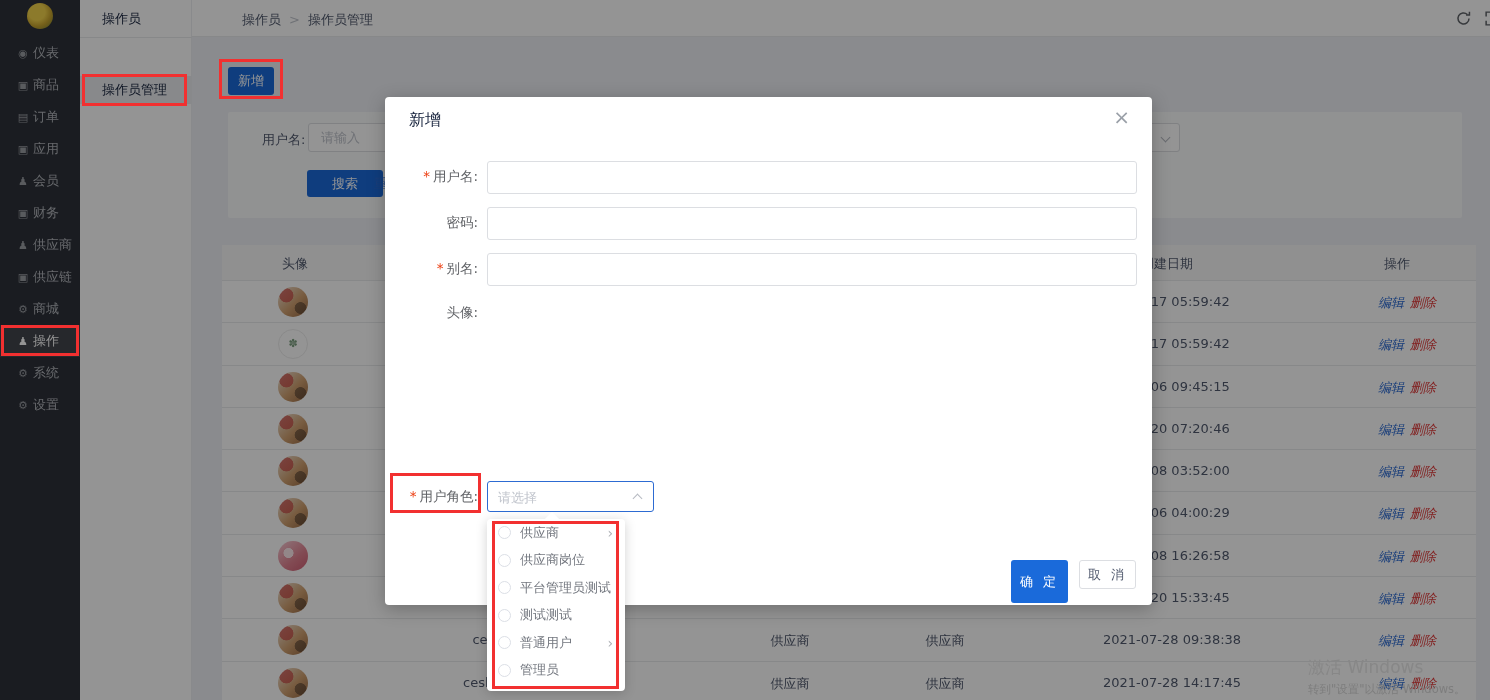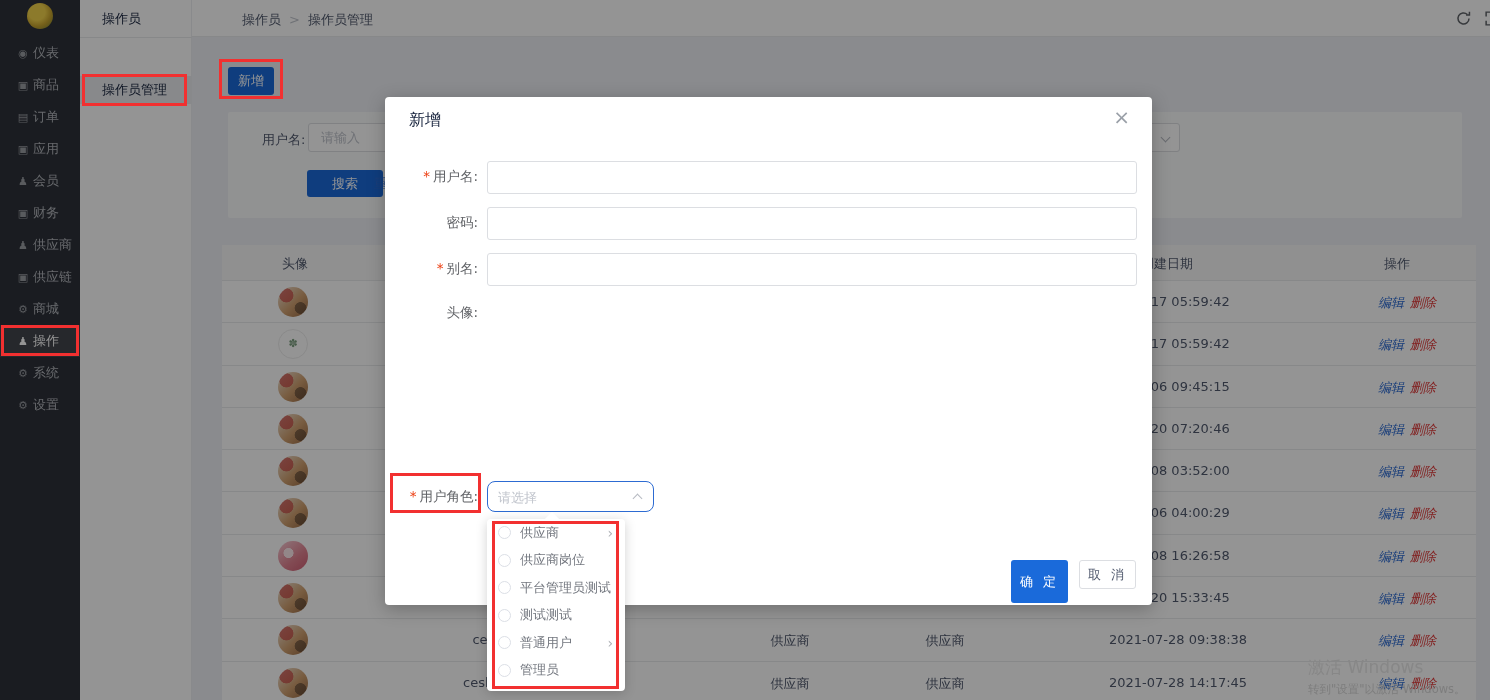--- a/index.html
+++ b/index.html
@@ -54,21 +54,21 @@
   .avatar.logo{background:#fff;border:1px solid #ededed;text-align:center;line-height:28px;font-size:11px;color:#7a9e7e;}
   .avatar.logo::after{content:"✽";}
   .avatar.pink{background:
       radial-gradient(circle at 35% 40%,#fde9ec 0 18%,transparent 20%),
       linear-gradient(140deg,#f2b9c4 15%,#e0808f 60%,#cf5d73 100%);}
   .cell{position:absolute;top:13px;}
   .cell.name{left:258px;width:0;display:flex;justify-content:center;white-space:nowrap;}
   .cell.role{left:568px;width:0;display:flex;justify-content:center;white-space:nowrap;}
   .cell.role2{left:723px;width:0;display:flex;justify-content:center;white-space:nowrap;}
   .cell.date{white-space:nowrap;}
-  .cell.date.full{left:881px;margin-left:6px;}
+  .cell.date.full{left:881px;}
   .cell.date.partial{left:924px;}
   .link{position:absolute;top:13px;cursor:pointer;font-style:italic;}
   .link.edit{left:1156px;color:#2d6bd2;}
   .link.del{left:1188px;color:#e03a3a;}
 
   
   #watermark{position:absolute;left:1308px;top:656px;z-index:20;color:#e9e9e9;}
   #watermark .l1{font-size:17px;}
   #watermark .l2{font-size:11.5px;color:#d8d8d8;margin-top:3px;}
 
@@ -76,21 +76,21 @@
   #overlay{position:absolute;left:0;top:0;width:1490px;height:700px;background:rgba(0,0,0,.42);z-index:50;}
   #modal{position:absolute;left:385px;top:97px;width:767px;height:508px;background:#fff;border-radius:4px;
          box-shadow:0 4px 18px rgba(0,0,0,.25);z-index:60;}
   #modal-title{position:absolute;left:24px;top:13px;font-size:16px;color:#17233d;}
   #modal-close{position:absolute;right:22px;top:8px;font-size:20px;color:#9aa0a8;cursor:pointer;}
   .f-label{position:absolute;left:0;width:93px;text-align:right;font-size:13.5px;color:#606266;}
   .f-label .req{color:#ed4014;margin-right:3px;}
   .f-input{position:absolute;left:102px;width:650px;height:33px;border:1px solid #dcdee2;border-radius:3px;background:#fff;}
   #upload-box{position:absolute;left:102px;top:203px;width:153px;height:162px;border:1px dashed #d9d9d9;border-radius:10px;
               display:flex;align-items:center;justify-content:center;color:#8a8f99;cursor:pointer;}
-  #role-select{position:absolute;left:102px;top:384px;width:167px;height:31px;border:1px solid #2d6bd2;border-radius:8px;cursor:pointer;}
+  #role-select{position:absolute;left:102px;top:384px;width:167px;height:31px;border:1px solid #2d6bd2;border-radius:3px;cursor:pointer;}
   #role-select .ph{position:absolute;left:10px;top:7px;color:#c0c4cc;}
   #role-select .caret-up{position:absolute;right:12px;top:13px;width:7px;height:7px;border-right:1.5px solid #b6bac2;border-bottom:1.5px solid #b6bac2;transform:rotate(225deg);}
   #btn-ok{position:absolute;left:626px;top:463px;width:57px;height:43px;letter-spacing:3px;}
   #btn-cancel{position:absolute;left:694px;top:463px;width:57px;height:29px;letter-spacing:3px;background:#fff;border:1px solid #dcdee2;color:#515a6e;}
 
   
   #dropdown{position:absolute;left:487px;top:519px;width:138px;height:172px;background:#fff;border-radius:4px;
             box-shadow:0 2px 12px rgba(0,0,0,.18);z-index:70;}
   #dropdown::before{content:"";position:absolute;left:60px;top:-5px;width:10px;height:10px;background:#fff;transform:rotate(45deg);}
   .dd-item{position:relative;height:27.5px;display:flex;align-items:center;padding-left:11px;color:#73777f;cursor:pointer;}

